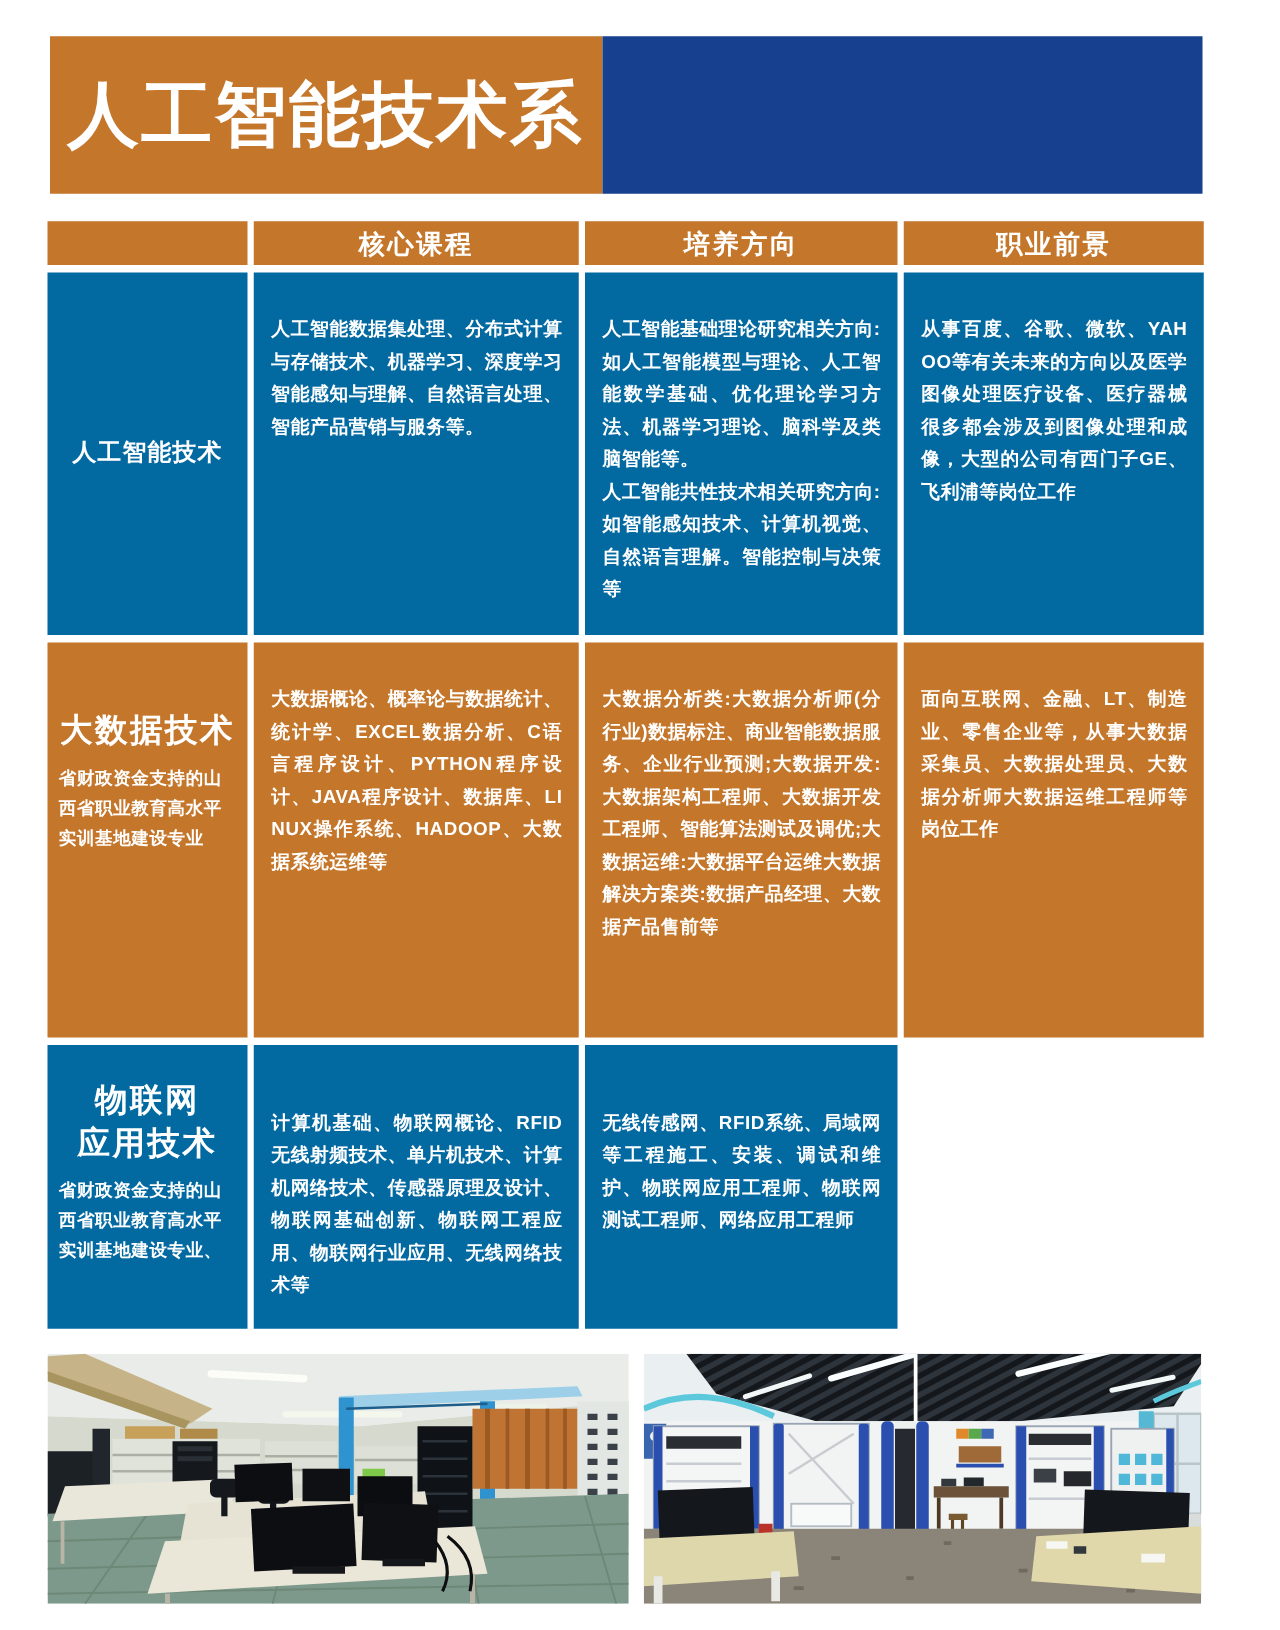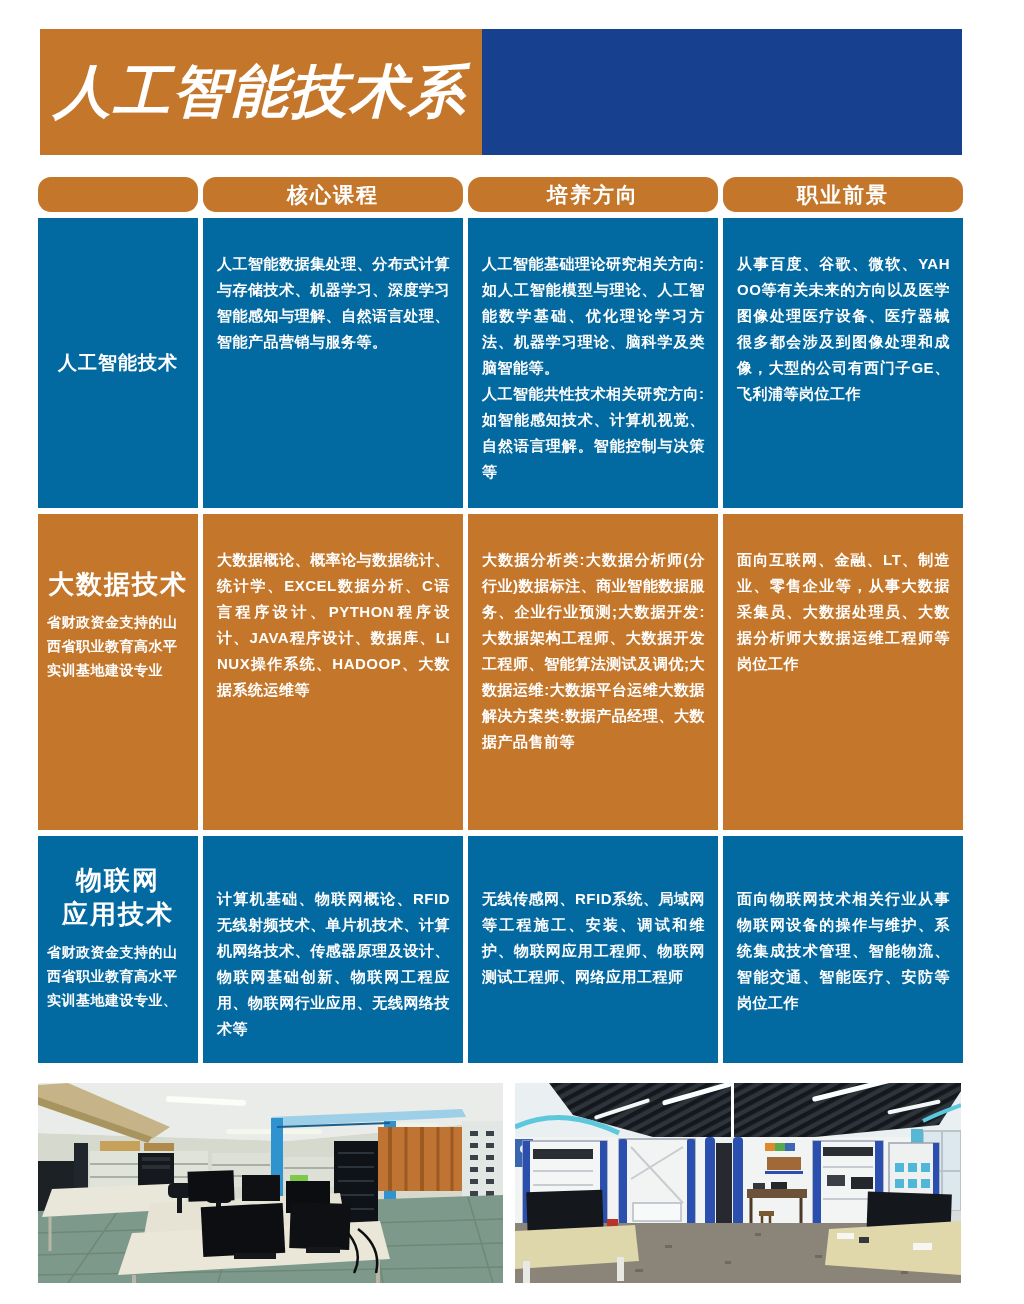--- a/index.html
+++ b/index.html
@@ -3,34 +3,34 @@
 <meta charset="utf-8">
 <style>
   html,body{margin:0;padding:0;background:#ffffff;}
   .page{
     position:relative;width:1024px;height:1304px;background:#ffffff;
     font-family:"Liberation Sans","DejaVu Sans",sans-serif;overflow:hidden;
   }
   
   .title-bar{position:absolute;left:40px;top:29px;width:922px;height:126px;display:flex;}
   .title-orange{width:442px;background:#c4762a;display:flex;align-items:center;
-    padding-left:14px;box-sizing:border-box;font-style:italic;}
+    padding-left:14px;box-sizing:border-box;}
   .title-orange h1{margin:0;color:#fff;font-size:57px;font-weight:700;letter-spacing:2px;white-space:nowrap;}
   .title-blue{flex:1;background:#17418e;}
   
   .grid{
     position:absolute;left:38px;top:177px;width:924px;
     display:grid;grid-template-columns:160px 260px 250px 240px;
     grid-template-rows:35px 290px 316px 227px;column-gap:5px;row-gap:6px;
   }
   .cell{box-sizing:border-box;color:#ffffff;}
   .bg-o{background:#c4762a;}
   .bg-b{background:#0369a1;}
   .hdr{display:flex;align-items:center;justify-content:center;
-    font-size:21px;font-weight:700;letter-spacing:2px;border-radius:13px;}
+    font-size:21px;font-weight:700;letter-spacing:2px;}
   .content{
     font-size:15px;line-height:26px;font-weight:600;
     text-align:justify;word-break:break-all;white-space:pre-line;
     padding:33px 13px 14px 14px;letter-spacing:.5px;
   }
   .content.r2{}
   .content.r3{padding-top:50px;}
   .label-cell{display:flex;flex-direction:column;align-items:center;text-align:center;}
   .label-cell.r1{justify-content:center;}
   .label-cell.r1 .label-main{font-size:19px;letter-spacing:1px;}
@@ -82,21 +82,20 @@
     <div class="cell bg-o content r2">大数据分析类:大数据分析师(分行业)数据标注、商业智能数据服务、企业行业预测;大数据开发:大数据架构工程师、大数据开发工程师、智能算法测试及调优;大数据运维:大数据平台运维大数据解决方案类:数据产品经理、大数据产品售前等</div>
     <div class="cell bg-o content r2">面向互联网、金融、LT、制造业、零售企业等，从事大数据采集员、大数据处理员、大数据分析师大数据运维工程师等岗位工作</div>
 
     <div class="cell bg-b label-cell r3">
       <div class="label-main">物联网
 应用技术</div>
       <div class="label-sub">省财政资金支持的山西省职业教育高水平实训基地建设专业、</div>
     </div>
     <div class="cell bg-b content r3">计算机基础、物联网概论、RFID无线射频技术、单片机技术、计算机网络技术、传感器原理及设计、物联网基础创新、物联网工程应用、物联网行业应用、无线网络技术等</div>
     <div class="cell bg-b content r3">无线传感网、RFID系统、局域网等工程施工、安装、调试和维护、物联网应用工程师、物联网测试工程师、网络应用工程师</div>
-    <div class="cell bg-b content r3">面向物联网技术相关行业从事物联网设备的操作与维护、系统集成技术管理、智能物流、智能交通、智能医疗、安防等岗位工作</div>
   </div>
 
   <div class="photo photo-left">
     <svg viewBox="0 0 465 200" preserveAspectRatio="none">
 
       <polygon points="0,0 465,0 465,38 250,58 0,50" fill="#e9ece8"></polygon>
       <polygon points="0,50 250,58 465,38 465,124 0,132" fill="#d6d9cd"></polygon>
 
       <polygon points="0,2 30,0 132,44 114,56 0,16" fill="#c6b488"></polygon>
       <polygon points="0,14 114,54 110,60 0,22" fill="#a8945f"></polygon>

